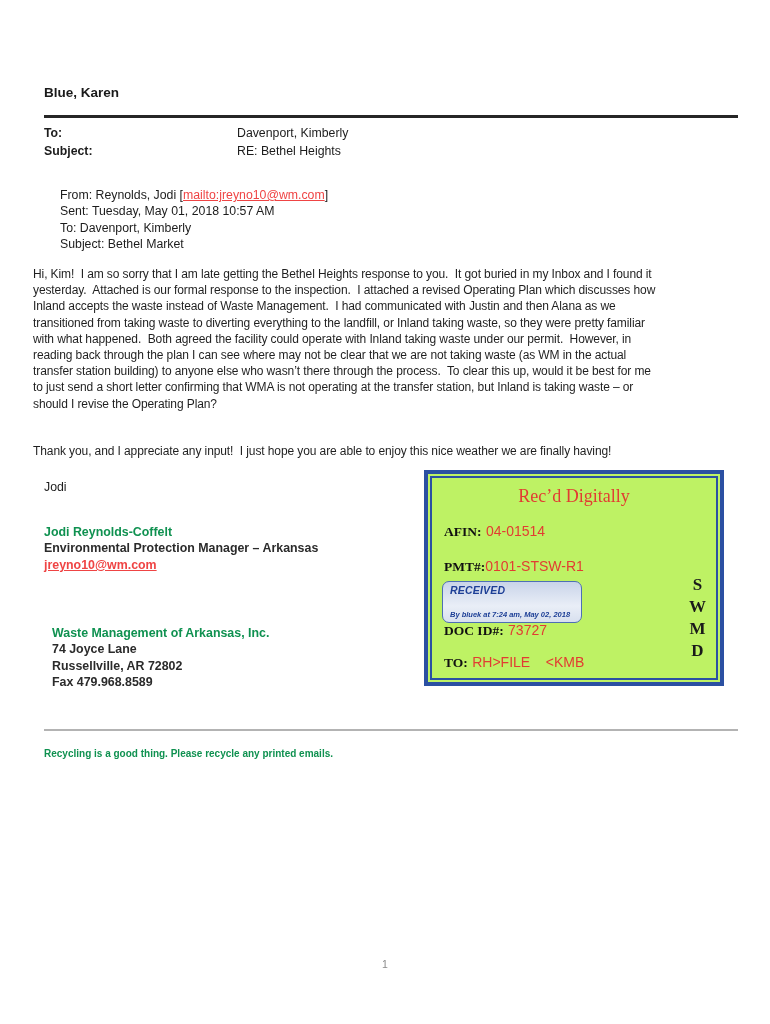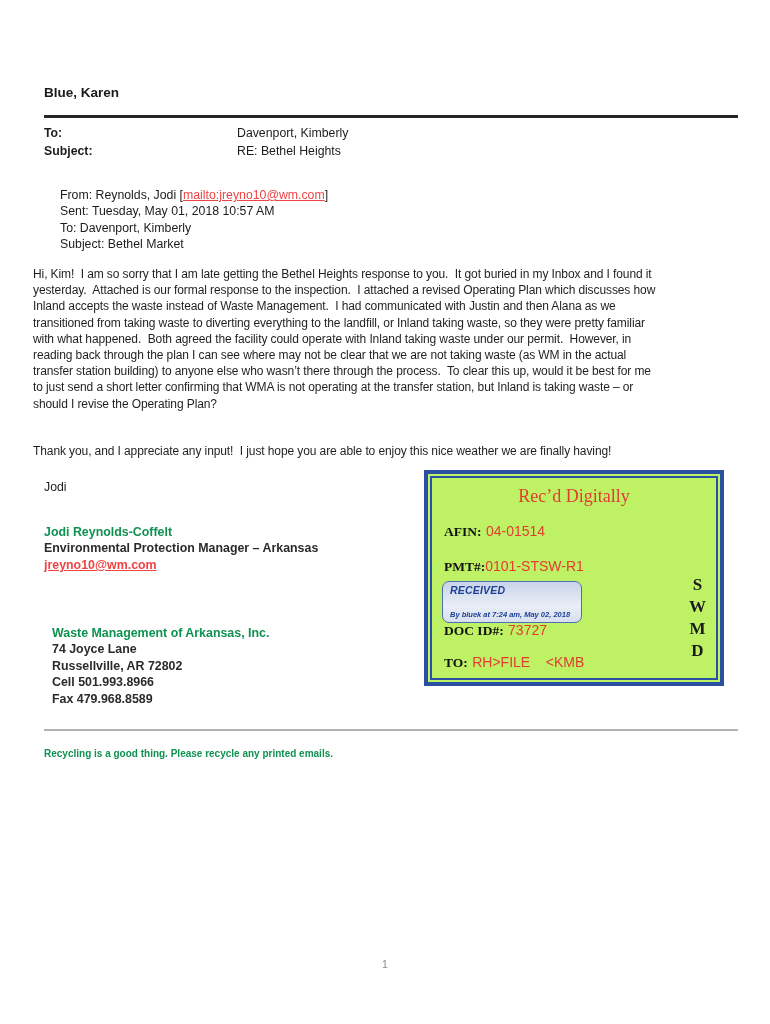--- a/index.html
+++ b/index.html
@@ -121,21 +121,20 @@
   <div class="sig sig-a">
     <div class="green">Jodi Reynolds-Coffelt</div>
     <div>Environmental Protection Manager – Arkansas</div>
     <div><a class="link" href="#">jreyno10@wm.com</a></div>
   </div>
 
   <div class="sig sig-b">
     <div class="green">Waste Management of Arkansas, Inc.</div>
     <div>74 Joyce Lane</div>
     <div>Russellville, AR 72802</div>
-    <div>Cell 501.993.8966</div>
     <div>Fax 479.968.8589</div>
   </div>
 
   <div class="stamp">
     <div class="stamp-inner">
       <div class="stamp-title">Rec’d Digitally</div>
 
       <div class="stamp-row row-afin">
         <span class="stamp-label">AFIN:</span>
         <span class="stamp-value">04-01514</span>

